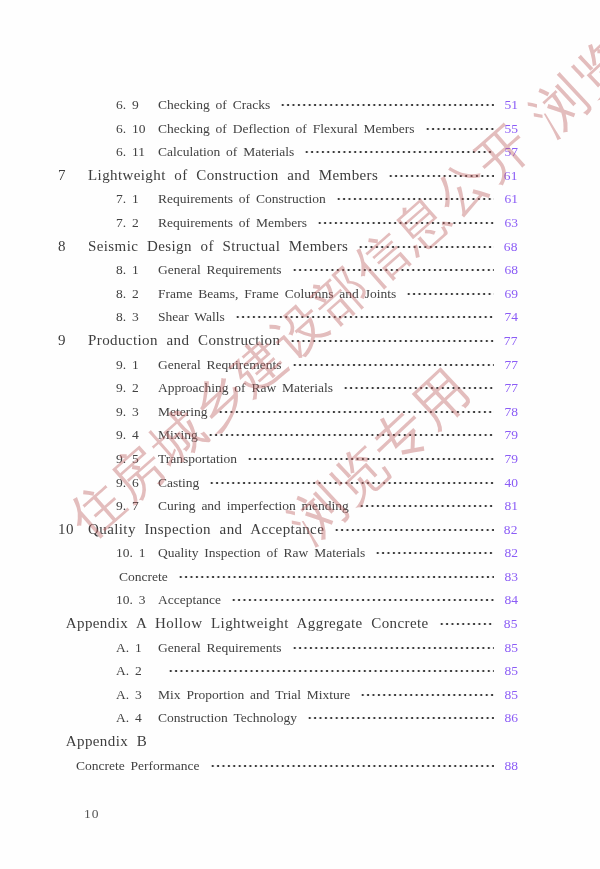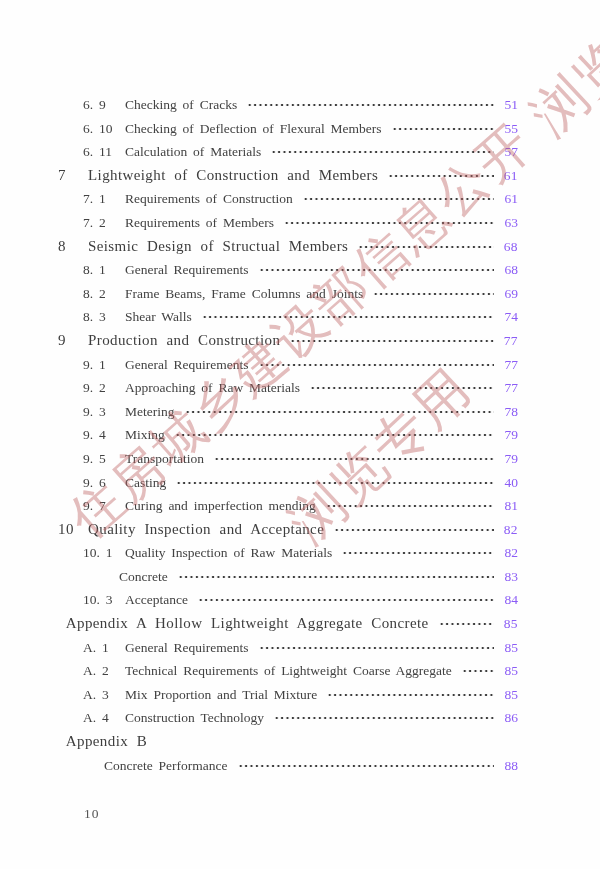--- a/index.html
+++ b/index.html
@@ -26,33 +26,33 @@
   .toc-row {
     display: flex;
     align-items: baseline;
     line-height: 23.6px;
     font-size: 13.5px;
     padding-right: 82px;
     word-spacing: 2.5px;
     white-space: nowrap;
   }
   .toc-row .num { white-space: pre; }
-  .sub { padding-left: 83px; }
+  .sub { padding-left: 116px; }
   .sub .num { min-width: 42px; display: inline-block; }
   .chapter, .appendix {
     padding-left: 58px;
     font-size: 15px;
     word-spacing: 4.5px;
     letter-spacing: 0.4px;
     color: #3d3d3d;
   }
   .chapter .num { min-width: 30px; display: inline-block; }
   .appendix .num { min-width: 97px; display: inline-block; text-align: center; }
   .cont-sub { padding-left: 119px; }
-  .cont-appendix { padding-left: 104px; }
+  .cont-appendix { padding-left: 76px; }
   .leader {
     flex: 1;
     height: 8px;
     margin-left: 10px;
     margin-right: 7px;
     background-image: radial-gradient(circle, #3c3c3c 1.05px, rgba(0,0,0,0) 1.5px);
     background-size: 5.4px 8px;
     background-position: 0 50%;
     background-repeat: repeat-x;
     min-width: 12px;
@@ -247,21 +247,20 @@
         <span class="pg">85</span>
       </div>
       <div class="toc-row sub">
         <span class="num">A. 1</span>
         <span class="title">General Requirements</span>
         <span class="leader"></span>
         <span class="pg">85</span>
       </div>
       <div class="toc-row sub">
         <span class="num">A. 2</span>
-        <span class="title">Technical Requirements of Lightweight Coarse Aggregate</span>
         <span class="leader"></span>
         <span class="pg">85</span>
       </div>
       <div class="toc-row sub">
         <span class="num">A. 3</span>
         <span class="title">Mix Proportion and Trial Mixture</span>
         <span class="leader"></span>
         <span class="pg">85</span>
       </div>
       <div class="toc-row sub">

